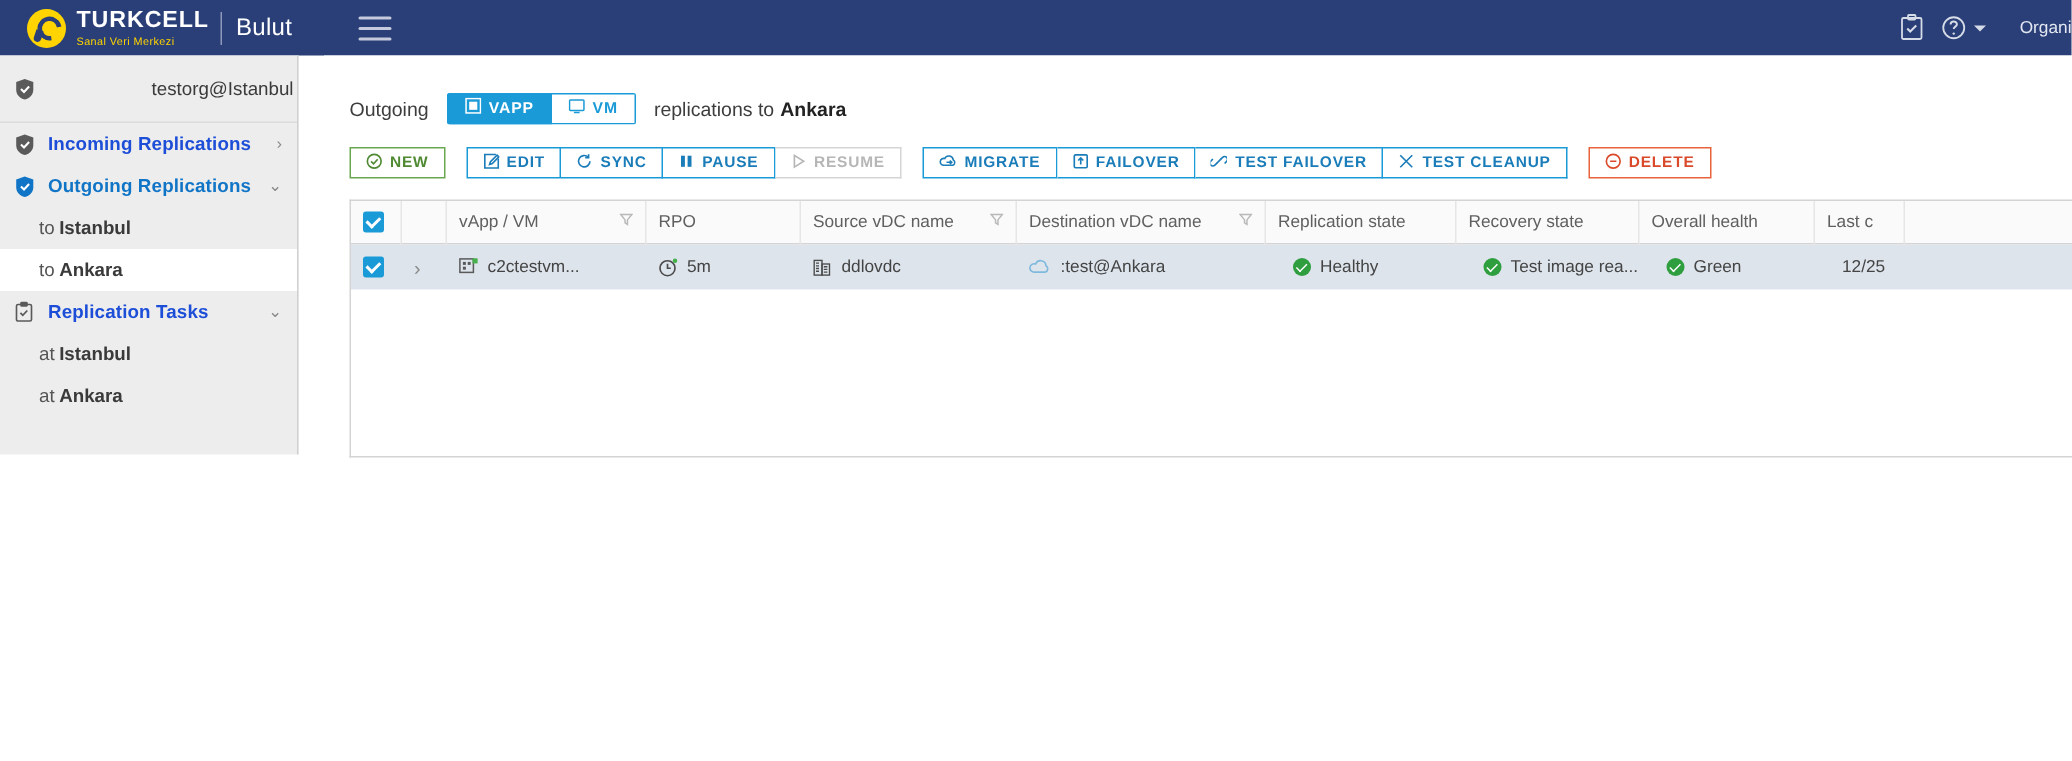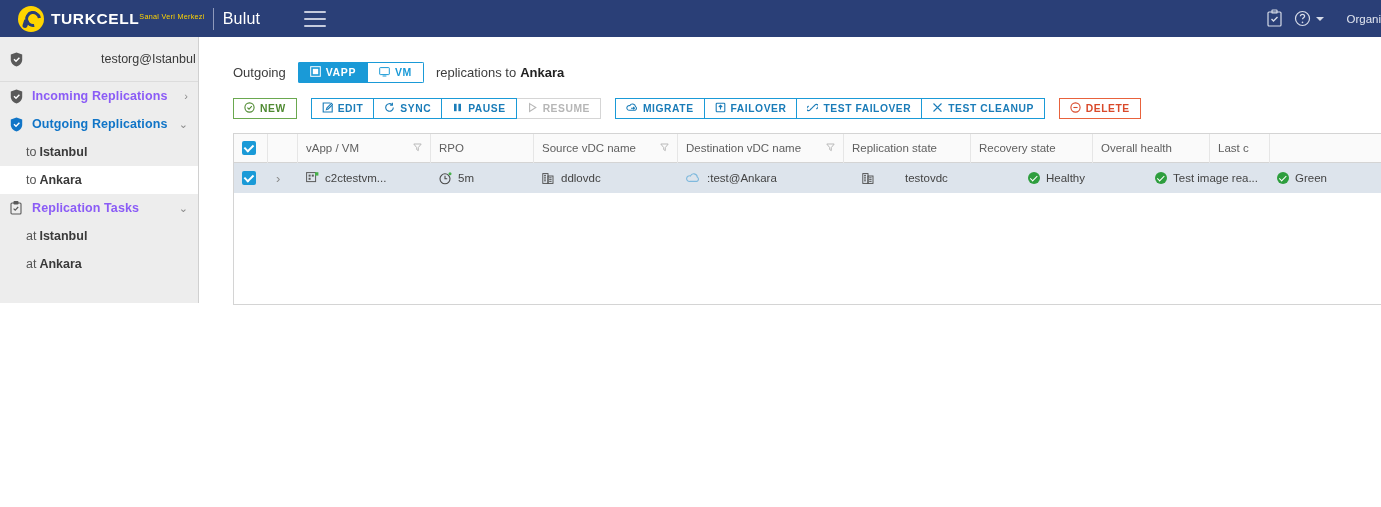--- a/index.html
+++ b/index.html
@@ -28,21 +28,21 @@
     content: ""; position: absolute; left: 7px; top: 5px;
     width: 10px; height: 10px; border-radius: 50%;
     border: 3px solid #2a3f77; border-right-color: transparent;
     transform: rotate(35deg);
   }
   .logo-mark::after {
     content: ""; position: absolute; left: 5px; top: 14px;
     width: 5px; height: 8px; background: #2a3f77;
     border-radius: 0 0 3px 3px; transform: rotate(18deg);
   }
-  .logo-text { display: flex; line-height: 1; }
+  .logo-text { display: flex; flex-direction: column; line-height: 1; }
   .logo-main {
     color: #ffffff; font-size: 15.5px; font-weight: bold;
     letter-spacing: 0.6px;
   }
   .logo-sub {
     color: #ffd400; font-size: 7.2px; margin-top: 2px;
     letter-spacing: 0.3px;
   }
   .logo-divider {
     width: 1px; height: 22px; background: #8e99bb;
@@ -90,21 +90,21 @@
   .side-user .uname { color: #3a3a3a; font-size: 12.5px; margin-left: 38px; }
   .shield {
     width: 13px; height: 15px; flex: none;
     display: inline-block; position: relative;
   }
   .side-group {
     height: 28px; display: flex; align-items: center;
     padding: 0 10px 0 10px; cursor: pointer;
   }
   .side-group .gicon { width: 14px; margin-right: 8px; flex: none; display: flex; }
-  .side-group .glabel { color: #8b5cf6; font-weight: bold; letter-spacing: 0.1px; }
+  .side-group .glabel { color: #1d4ed8; font-weight: bold; letter-spacing: 0.1px; }
   .side-group.active .glabel { color: #1175c7; }
   .side-group .chev { margin-left: auto; color: #8a8a8a; font-size: 11px; line-height: 1; }
   .side-sub {
     height: 28px; display: flex; align-items: center;
     padding-left: 26px; cursor: pointer; color: #555555;
   }
   .side-sub .b { font-weight: bold; color: #3a3a3a; margin-left: 3px; }
   .side-sub.selected { background: #ffffff; }
 
   
@@ -524,30 +524,20 @@
         <span class="truncate">ddlovdc</span>
       </div>
       <div class="td" style="width:176px">
         <span class="icon-sm">
           <svg width="15" height="12" viewBox="0 0 15 12" fill="none" stroke="#7fb9dd" stroke-width="1.1">
             <path d="M3.8 9.4A2.8 2.8 0 1 1 4.4 4a3.6 3.6 0 0 1 6.9 1.1 2.4 2.4 0 0 1-.4 4.3z"></path>
           </svg>
         </span>
         <span class="truncate">:test@Ankara</span>
       </div>
-      <div class="td" style="width:166px">
-        <span class="icon-sm">
-          <svg width="13" height="13" viewBox="0 0 13 13" fill="none" stroke="#4a4a4a" stroke-width="0.9">
-            <rect x="0.8" y="1.6" width="5.2" height="9.8"></rect>
-              <rect x="6" y="4" width="5" height="7.4"></rect>
-            <path d="M2 3.4h2M2 5.2h2M2 7h2M2 8.8h2M7.2 5.8h2.4M7.2 7.6h2.4M7.2 9.4h2.4"></path>
-          </svg>
-        </span>
-        <span class="truncate" style="margin-left:24px">testovdc</span>
-      </div>
       <div class="td" style="width:127px">
         <span class="dot-ok"></span>
         <span class="truncate">Healthy</span>
       </div>
       <div class="td" style="width:122px">
         <span class="dot-ok"></span>
         <span class="truncate">Test image rea...</span>
       </div>
       <div class="td" style="width:117px">
         <span class="dot-ok"></span>

